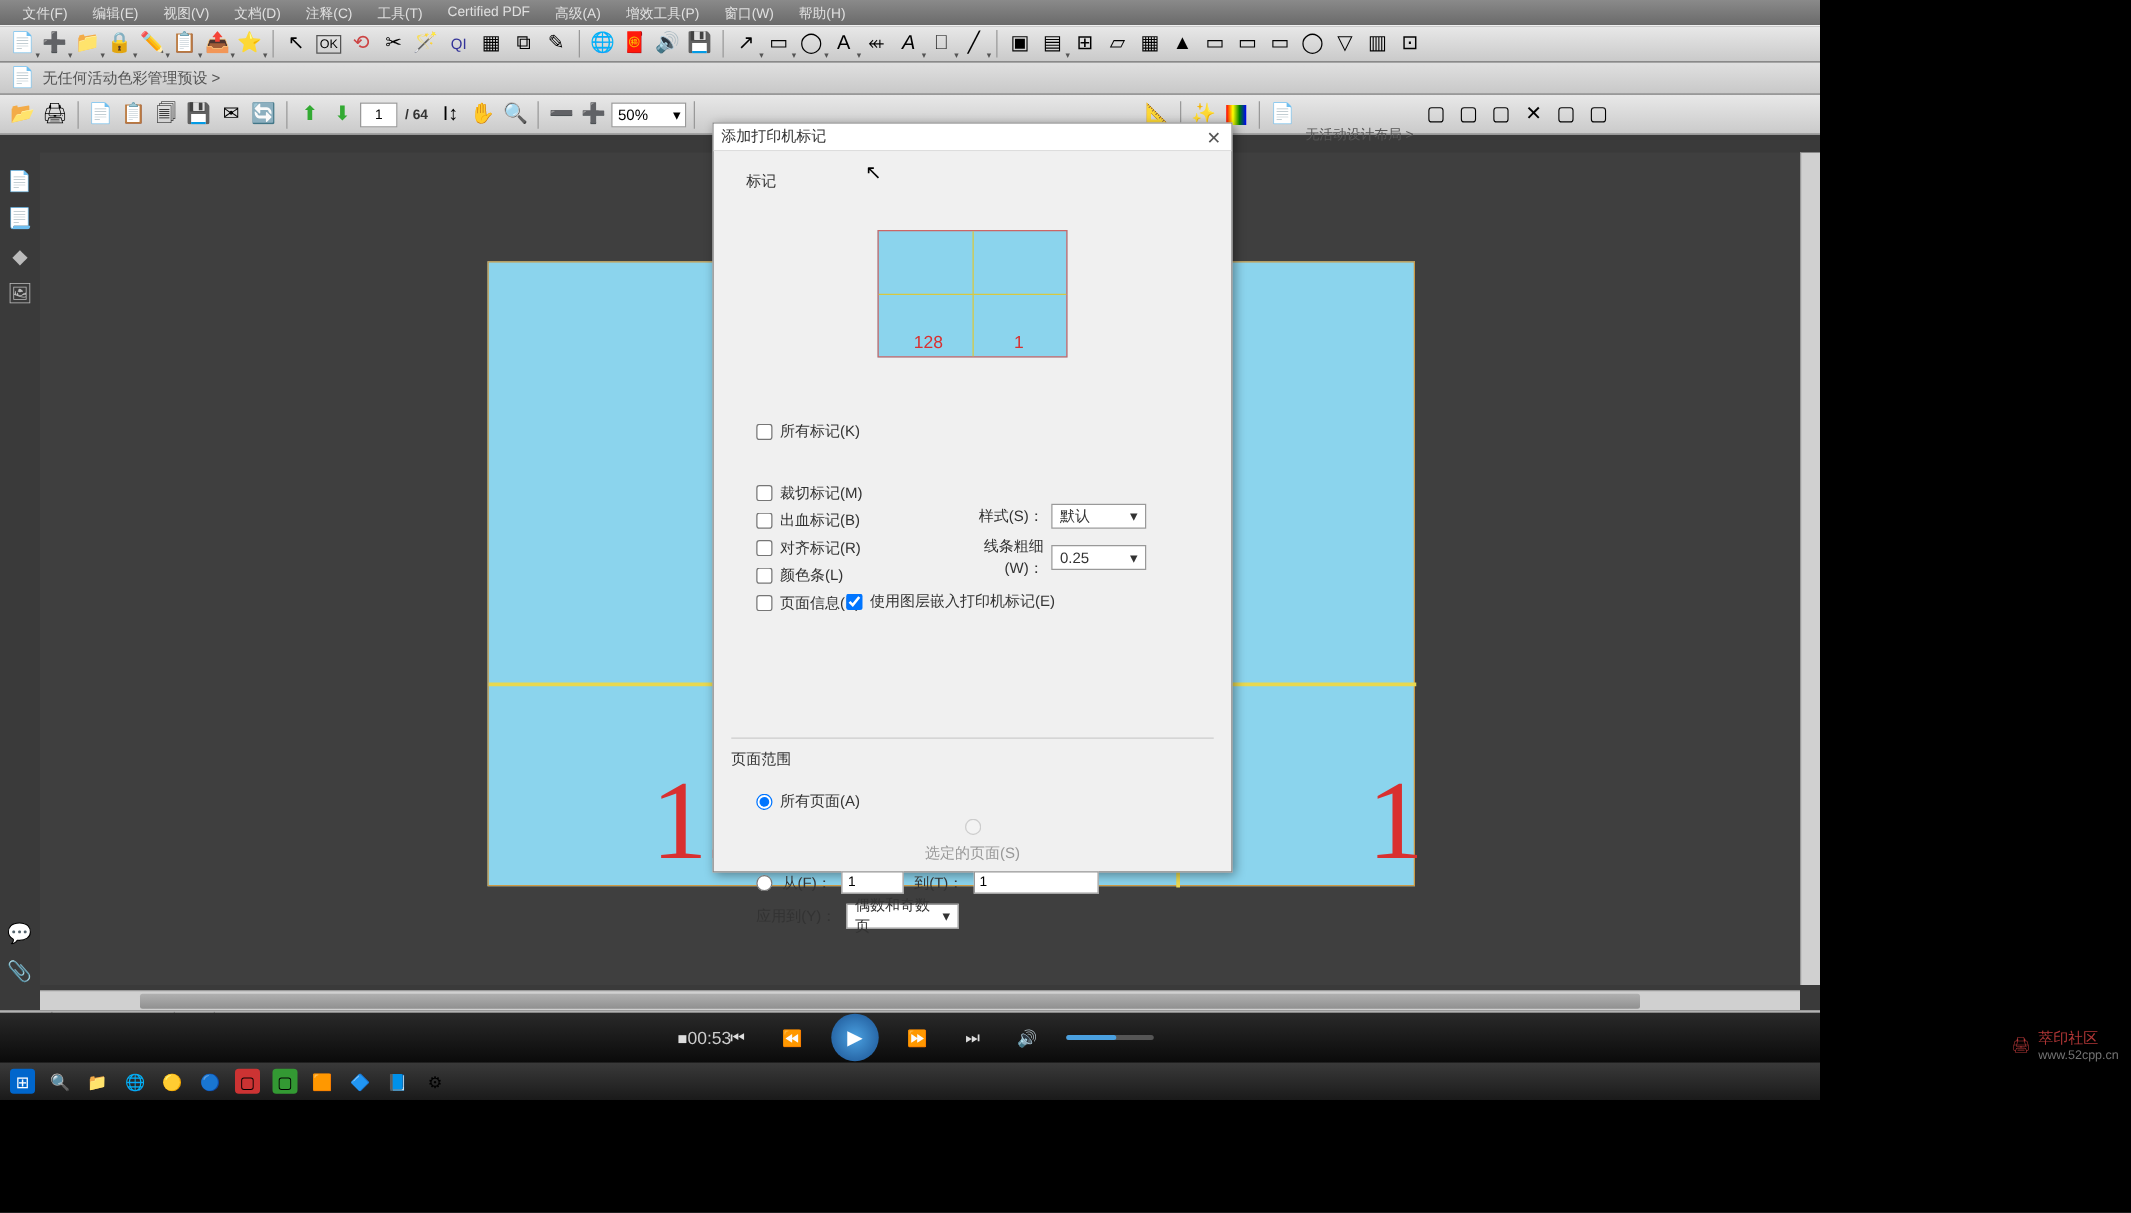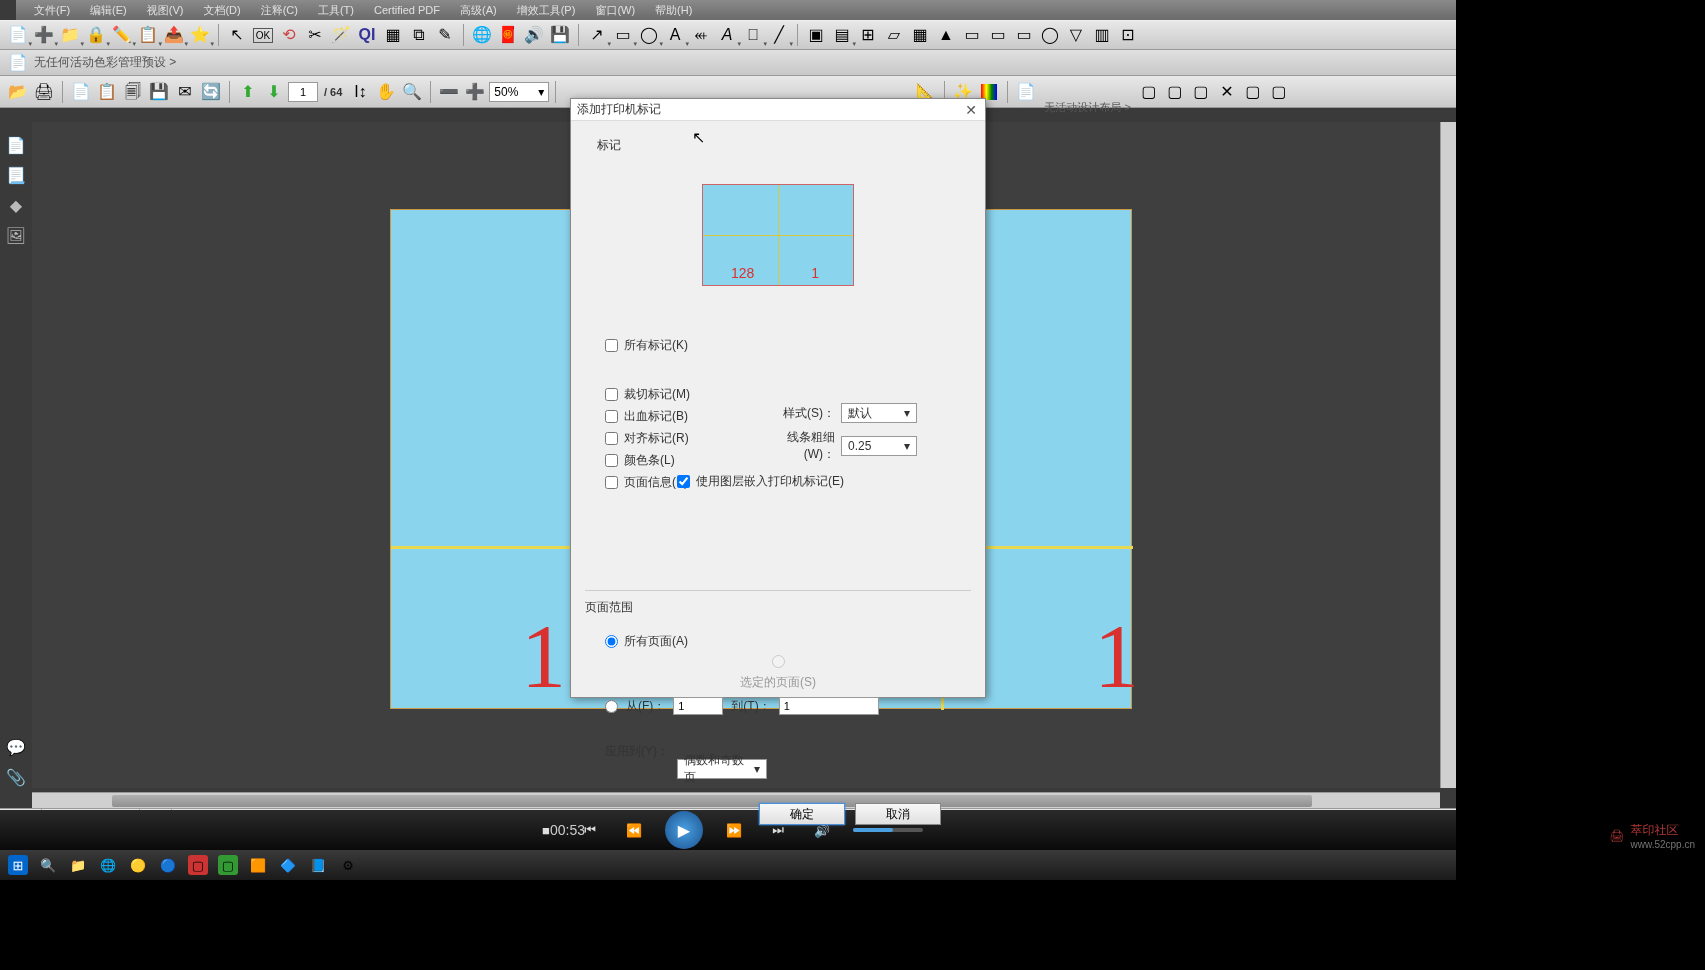--- a/index.html
+++ b/index.html
@@ -2,21 +2,21 @@
 <html><head>
 <meta charset="utf-8">
 <style>
 * { margin: 0; padding: 0; box-sizing: border-box; font-family: "Microsoft YaHei", sans-serif; font-size: 12px; }
 body { width: 1705px; height: 970px; background: #000; overflow: hidden; position: relative; }
 
 .app-window { position: absolute; left: 0; top: 0; width: 1456px; height: 828px; background: #3a3a3a; }
 
 .title-bar { height: 14px; background: linear-gradient(#6a6a6a, #4a4a4a); color: #ccc; font-size: 11px; padding-left: 4px; line-height: 14px; overflow: hidden; }
 
-.menu-bar { height: 20px; background: linear-gradient(#8a8a8a, #6a6a6a); display: flex; align-items: center; padding-left: 8px; gap: 0; margin-left: 16px; }
+.menu-bar { height: 20px; background: linear-gradient(#8a8a8a, #6a6a6a); display: flex; align-items: center; padding-left: 8px; gap: 0; }
 .menu-bar span { color: #e0e0e0; font-size: 11px; padding: 2px 10px; cursor: default; }
 
 .toolbar1 { height: 30px; background: linear-gradient(#e8e8e8, #cacaca); border-top: 1px solid #f0f0f0; border-bottom: 1px solid #999; display: flex; align-items: center; padding: 0 6px; gap: 2px; }
 .tb-btn { width: 24px; height: 24px; display: flex; align-items: center; justify-content: center; position: relative; border-radius: 2px; }
 .tb-btn.dd::after { content: "▾"; font-size: 7px; position: absolute; right: -2px; bottom: -1px; color: #555; }
 .tb-sep { width: 1px; height: 22px; background: #999; margin: 0 4px; }
 
 .toolbar2 { height: 26px; background: linear-gradient(#e0e0e0, #c8c8c8); border-bottom: 1px solid #999; display: flex; align-items: center; padding: 0 8px; }
 .color-pref { display: flex; align-items: center; gap: 6px; color: #555; font-size: 11px; }
 
@@ -67,21 +67,21 @@
 .dlg-hr { border: none; border-top: 1px solid #ccc; margin: 8px 0; }
 
 .dlg-range { padding: 4px 20px; }
 .radio-row { display: flex; align-items: center; gap: 6px; margin: 5px 0; font-size: 12px; color: #333; }
 .radio-row.disabled { color: #999; flex-direction: column; }
 .radio-row input[type=radio] { width: 13px; height: 13px; }
 .range-inputs { display: flex; align-items: center; gap: 8px; margin: 6px 0; font-size: 12px; color: #333; }
 .range-inputs input[type=text] { width: 50px; height: 18px; border: 1px solid #999; padding: 0 4px; font-size: 11px; }
 .range-inputs input.wide { width: 100px; }
 .apply-row { display: flex; align-items: center; gap: 8px; margin: 8px 0; font-size: 12px; color: #333; }
-.apply-row .sel { width: 90px; height: 20px; border: 1px solid #999; background: #fff; display: flex; align-items: center; justify-content: space-between; padding: 0 6px; font-size: 11px; margin-top: 36px; }
+.apply-row .sel { width: 90px; height: 20px; border: 1px solid #999; background: #fff; display: flex; align-items: center; justify-content: space-between; padding: 0 6px; font-size: 11px; }
 
 .dlg-buttons { display: flex; justify-content: flex-end; gap: 10px; padding: 12px 30px 0 0; }
 .dlg-btn { width: 86px; height: 22px; border: 1px solid #888; background: linear-gradient(#f8f8f8, #e0e0e0); font-size: 12px; display: flex; align-items: center; justify-content: center; }
 .dlg-btn.primary { border: 1px solid #4a90d9; box-shadow: 0 0 2px #4a90d9; }
 
 .cursor { position: absolute; left: 692px; top: 128px; font-size: 16px; color: #000; z-index: 200; pointer-events: none; }
 
 
 .player-bar { position: absolute; left: 0; top: 810px; width: 1456px; height: 40px; background: linear-gradient(#2a2a2a, #0a0a0a); display: flex; align-items: center; justify-content: center; gap: 18px; }
 .play-time { position: absolute; left: 550px; color: #ccc; font-size: 14px; }
@@ -154,21 +154,21 @@
     <div class="tb-btn">
         <span class="gly" style="color:#c44">⟲</span>
       </div>
     <div class="tb-btn">
         <span class="gly">✂</span>
       </div>
     <div class="tb-btn">
         <span class="gly">🪄</span>
       </div>
     <div class="tb-btn">
-        <span style="font-size:16px;font-weight:bold;color:#339">QI</span>
+        <span style="font-size:12px;font-weight:normal;color:#339">QI</span>
       </div>
     <div class="tb-btn">
         <span class="gly">▦</span>
       </div>
     <div class="tb-btn">
         <span class="gly">⧉</span>
       </div>
     <div class="tb-btn">
         <span class="gly">✎</span>
       </div>
@@ -479,24 +479,20 @@
       </div>
       <div class="apply-row">
         <span>应用到(Y)：</span>
         <div class="sel">
             <span>偶数和奇数页</span>
             <span>▾</span>
           </div>
       </div>
     </div>
 
-    <div class="dlg-buttons">
-      <div class="dlg-btn primary">确定</div>
-      <div class="dlg-btn">取消</div>
-    </div>
   </div>
 </div>
 
 <div class="cursor">↖</div>
 
 <div class="player-bar">
   <span class="play-time">00:53</span>
   <div class="play-btn">■</div>
   <div class="play-btn">⏮</div>
   <div class="play-btn">⏪</div>

